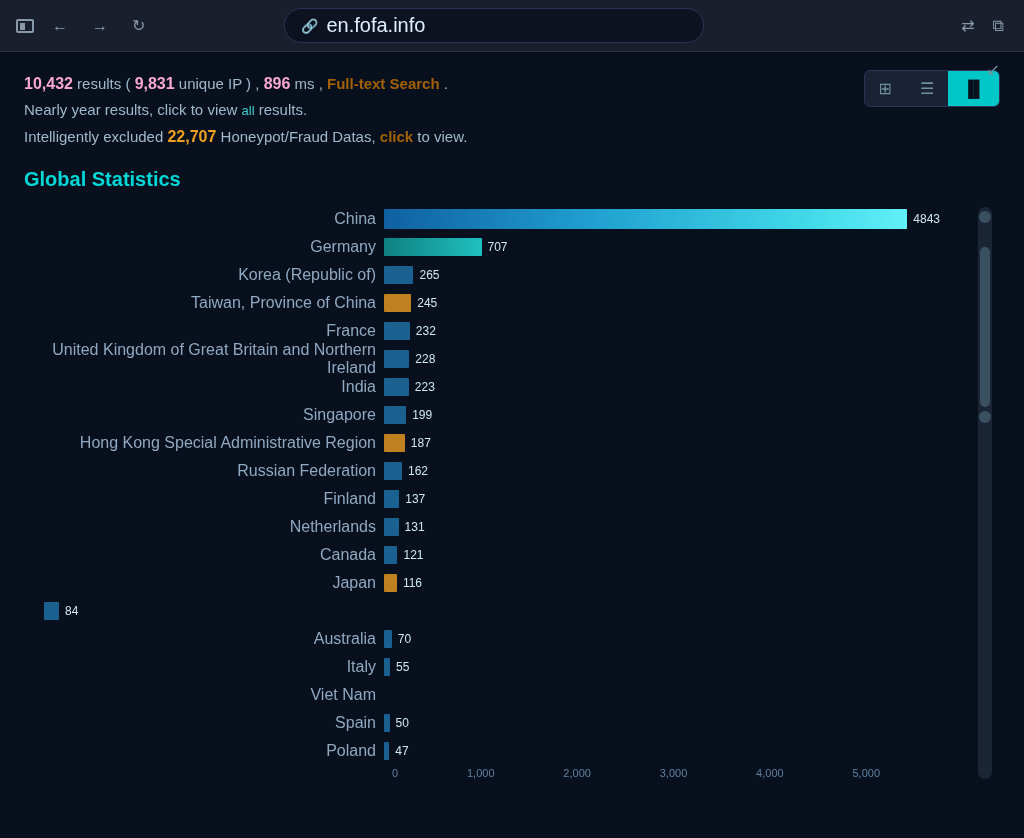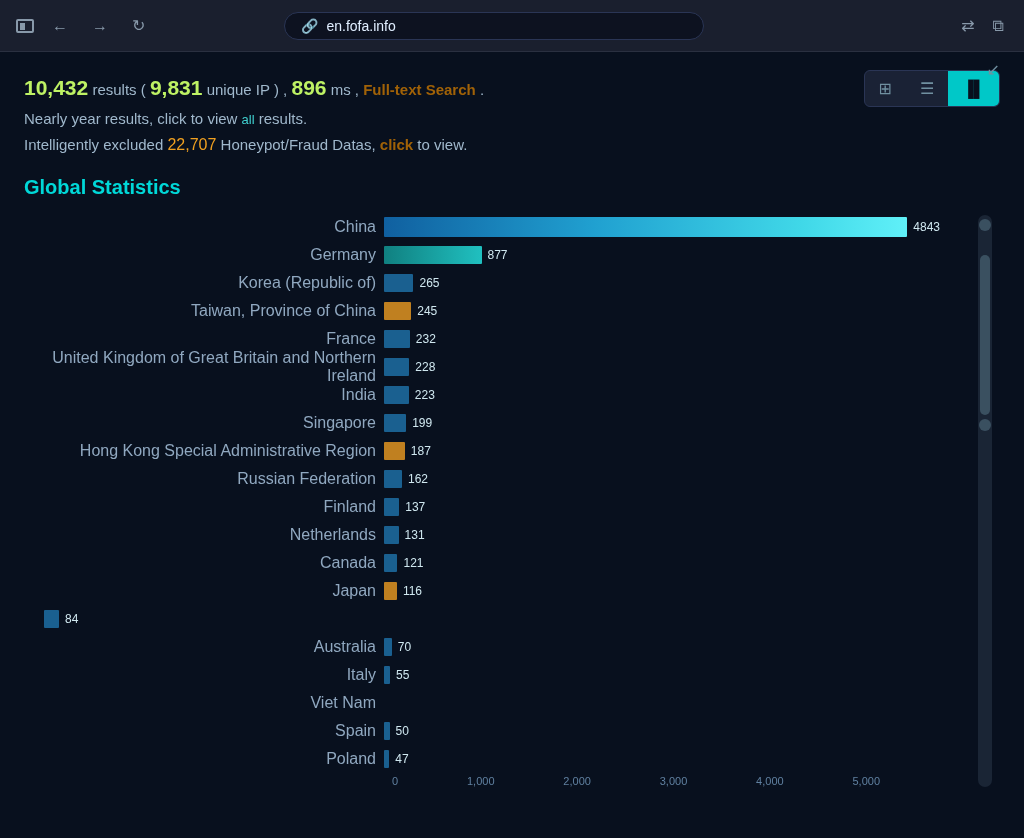--- a/index.html
+++ b/index.html
@@ -51,21 +51,21 @@
       border-radius: 20px;
       padding: 5px 16px;
       display: flex;
       align-items: center;
       gap: 8px;
       max-width: 420px;
       margin: 0 auto;
     }
     .url-text {
       color: #e0eeff;
-      font-size: 14px;
+      font-size: 20px;
     }
     .link-icon { color: #7ab8d8; font-size: 14px; }
     .chrome-right {
       display: flex; gap: 10px; align-items: center;
       margin-left: auto;
     }
     .chrome-icon-btn {
       color: #8899aa; font-size: 16px;
       background: none; border: none; cursor: pointer;
       padding: 4px;
@@ -81,25 +81,25 @@
 
     
     .stats-header {
       font-size: 15px;
       color: #a0b8cc;
       line-height: 1.7;
       margin-bottom: 8px;
     }
     .stats-header .highlight-num {
       font-weight: 700;
-      color: #bef264;
-      font-size: 21px;
+      color: #f9a8d4;
+      font-size: 16px;
     }
     .stats-header .highlight-orange {
-      font-weight: 400;
+      font-weight: 700;
       color: #f0a020;
       font-size: 16px;
     }
     .stats-header .highlight-link {
       color: #a16207;
       font-weight: 700;
     }
     .stats-header .small-link {
       color: #40d0d0;
       font-size: 13px;
@@ -308,21 +308,21 @@
             <div class="country-label">China</div>
             <div class="bar-area">
               <div class="bar" style="background: linear-gradient(90deg, rgb(16, 96, 160) 0%, rgb(32, 160, 208) 40%, rgb(64, 216, 232) 80%, rgb(96, 240, 248) 100%); width: 96.86%; height: 20px;"></div>
               <span class="bar-value">4843</span>
             </div>
           </div>
           <div class="chart-row">
             <div class="country-label">Germany</div>
             <div class="bar-area">
               <div class="bar" style="background: linear-gradient(90deg, rgb(16, 128, 128) 0%, rgb(32, 192, 192) 100%); width: 17.54%;"></div>
-              <span class="bar-value">877</span>
+              <span class="bar-value">707</span>
             </div>
           </div>
           <div class="chart-row">
             <div class="country-label">Korea (Republic of)</div>
             <div class="bar-area">
               <div class="bar" style="background: rgb(26, 96, 144); width: 5.3%;"></div>
               <span class="bar-value">265</span>
             </div>
           </div>
           <div class="chart-row">

